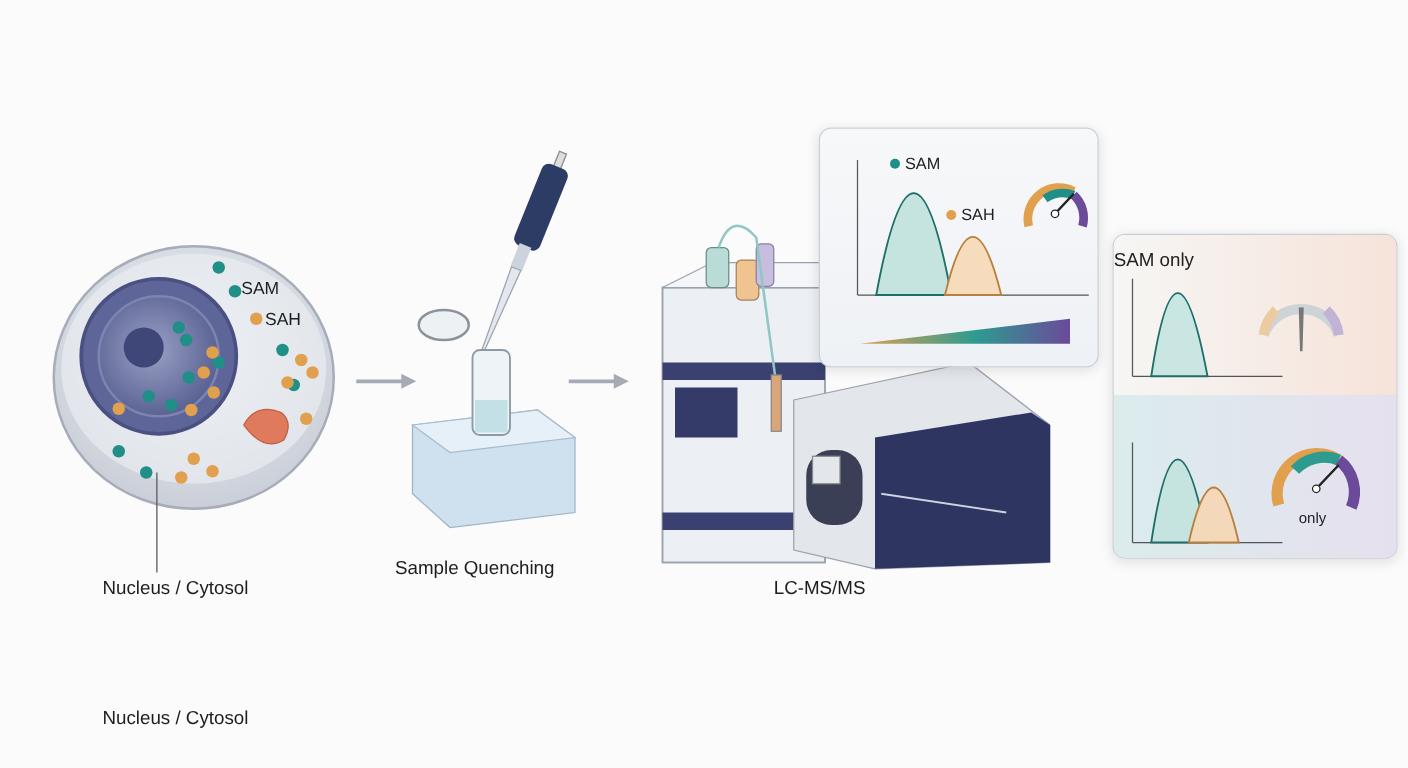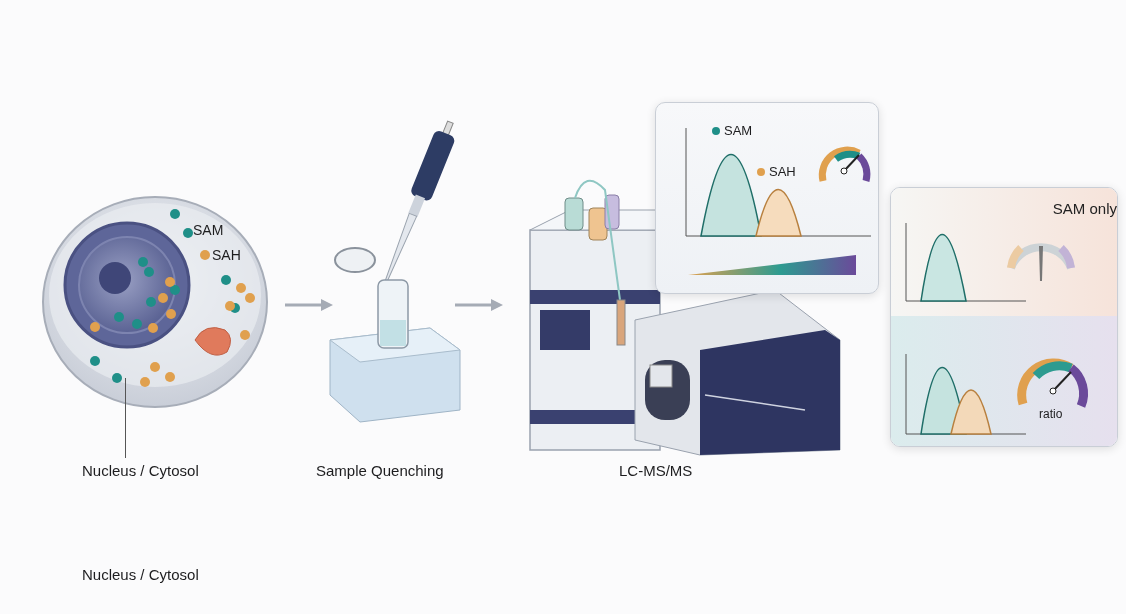--- a/index.html
+++ b/index.html
@@ -1,21 +1,21 @@
 <!DOCTYPE html>
 <html><head>
 <meta charset="utf-8">
 <style>
   html,body{margin:0;padding:0;}
   body{width:1126px;height:614px;background:#fbfbfc;position:relative;overflow:hidden;font-family:"Liberation Sans",sans-serif;color:#222;}
   .abs{position:absolute;}
   .label{position:absolute;font-size:15px;color:#1d1d1f;white-space:nowrap;}
   svg{position:absolute;overflow:visible;}
   .panel{position:absolute;border-radius:10px;box-shadow:0 2px 10px rgba(0,0,0,0.12);border:1px solid #c9ced6;}
-  .ptitle{position:absolute;font-size:15px;color:#222;text-align:right;width:100%;}
+  .ptitle{position:absolute;font-size:15px;color:#222;text-align:left;width:100%;}
   .small{font-size:12px;}
 </style>
 </head>
 <body>
 
 <div class="abs" style="left:35px;top:190px;width:240px;height:230px;">
   <svg width="240" height="230">
     <defs>
       <radialGradient id="cellg" cx="50%" cy="40%" r="60%">
         <stop offset="0%" stop-color="#f3f5f8"></stop>
@@ -85,21 +85,21 @@
       <rect x="106" y="88" width="10" height="20" fill="#cdd3dc"></rect>
       <polygon points="107,108 115,108 112,180 110,180" fill="#e4e8ee" stroke="#9aa3ae"></polygon>
     </g>
     <ellipse cx="35" cy="150" rx="20" ry="12" fill="#eef1f4" stroke="#8a929c" stroke-width="2"></ellipse>
     <polygon points="10,230 110,218 140,240 140,300 40,312 10,285" fill="#cfe0ee" stroke="#9fb4c6"></polygon>
     <polygon points="10,230 110,218 140,240 40,252" fill="#e6f0f8" stroke="#a9bccc"></polygon>
     <rect x="58" y="170" width="30" height="68" rx="6" fill="#eef3f7" stroke="#8d99a6" stroke-width="1.5"></rect>
     <rect x="60" y="210" width="26" height="26" fill="#b7dbe0" opacity="0.8"></rect>
   </svg>
 </div>
-<div class="label" style="left:316px;top:462px;">Sample Quenching</div>
+<div class="label" style="left:316px;top:446px;">Sample Quenching</div>
 
 <div class="abs" style="left:525px;top:180px;width:320px;height:280px;">
   <svg width="320" height="280">
 
     <rect x="5" y="50" width="130" height="220" fill="#eceff3" stroke="#9aa2ae" stroke-width="1.5"></rect>
     <polygon points="5,50 45,30 160,30 135,50" fill="#f4f6f9" stroke="#9aa2ae"></polygon>
     <rect x="5" y="110" width="130" height="14" fill="#3a4170"></rect>
     <rect x="5" y="230" width="130" height="14" fill="#3a4170"></rect>
     <rect x="15" y="130" width="50" height="40" fill="#343b68"></rect>
 
@@ -163,17 +163,17 @@
       <line x1="15" y1="38" x2="15" y2="118" stroke="#555"></line>
       <line x1="15" y1="118" x2="135" y2="118" stroke="#555"></line>
       <path d="M30 118 Q50 -15 75 118 Z" fill="#c5e3df" stroke="#1f6e68" stroke-width="1.5"></path>
       <path d="M60 118 Q80 30 100 118 Z" fill="#f3d9b9" stroke="#b8803f" stroke-width="1.5"></path>
       <path d="M132 88 A 32 32 0 0 1 180 52" fill="none" stroke="#e0a04e" stroke-width="9"></path>
       <path d="M145 60 A 32 32 0 0 1 180 52" fill="none" stroke="#2d9b90" stroke-width="9"></path>
       <path d="M180 52 A 32 32 0 0 1 190 90" fill="none" stroke="#6b4a9a" stroke-width="9"></path>
       <line x1="162" y1="75" x2="180" y2="56" stroke="#222" stroke-width="2"></line>
       <circle cx="162" cy="75" r="3" fill="#fff" stroke="#222"></circle>
     </svg>
-    <div class="label small" style="left:148px;top:91px;font-size:12px;">ratio</div>
+    <div class="label small" style="left:148px;top:91px;font-size:12px;">only</div>
   </div>
 </div>
 
 <div class="label" style="left:82px;top:566px;">Nucleus / Cytosol</div>
 
 </body></html>

